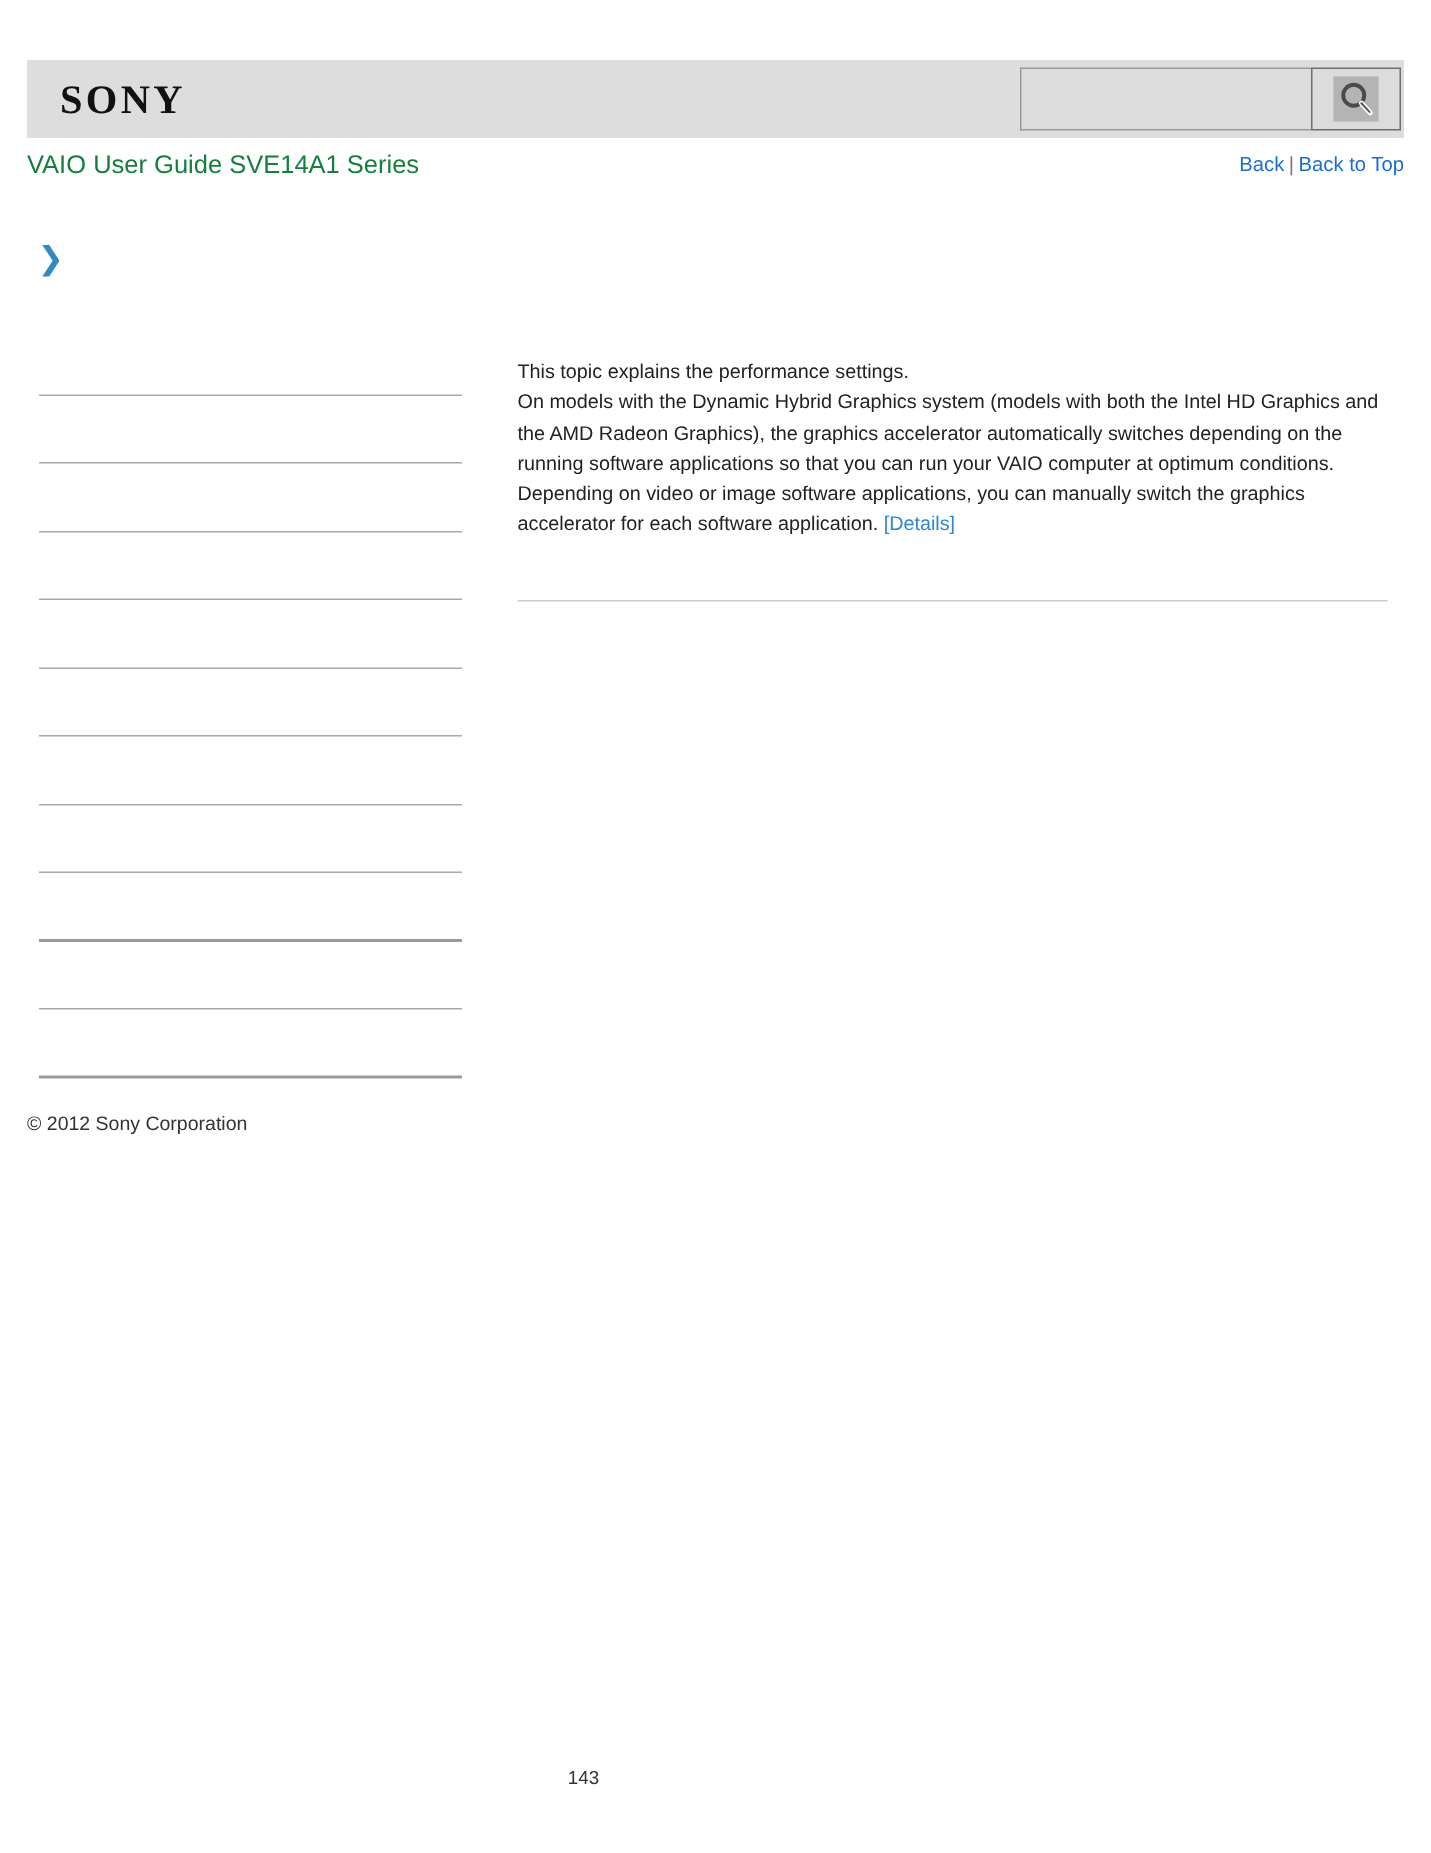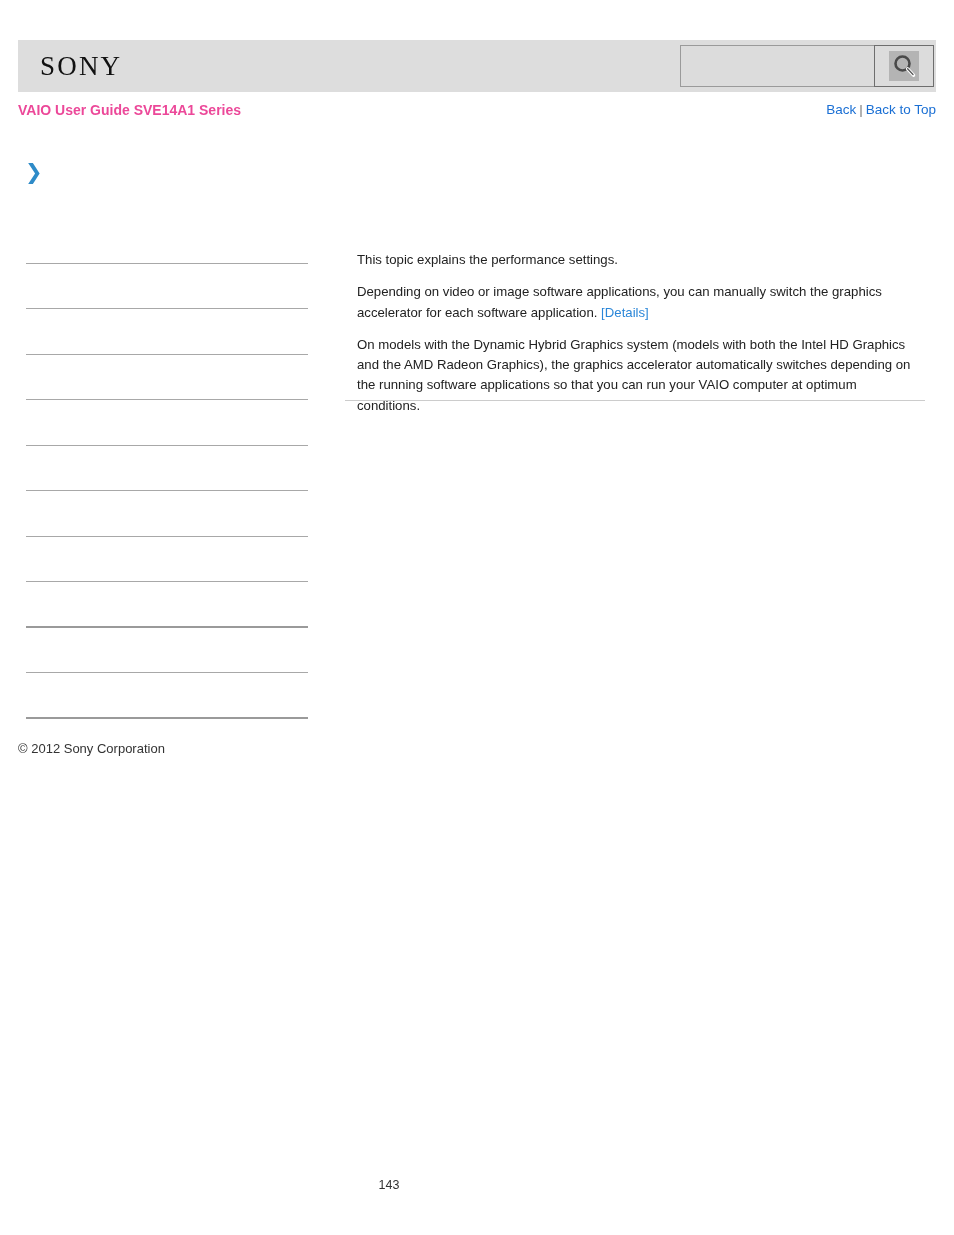--- a/index.html
+++ b/index.html
@@ -25,21 +25,21 @@
     top: 40px;
     width: 918px;
     height: 52px;
     background: #dddddd;
   }
   .sony-logo {
     position: absolute;
     left: 22px;
     top: 11px;
     font-family: "Liberation Serif", serif;
-    font-weight: normal;
+    font-weight: bold;
     font-size: 27px;
     letter-spacing: 2.2px;
     color: #111111;
     line-height: 30px;
     user-select: none;
   }
   .search-wrap {
     position: absolute;
     right: 2px;
     top: 5px;
@@ -82,25 +82,24 @@
     position: absolute;
     left: 18px;
     top: 100px;
     width: 918px;
     height: 22px;
   }
   .guide-title {
     position: absolute;
     left: 0;
     top: 0;
-    font-size: 14px;
-    color: #ec4899;
+    font-size: 17px;
+    color: #15803d;
     line-height: 20px;
     white-space: nowrap;
-    font-weight: bold;
   }
   .nav-links {
     position: absolute;
     right: 0;
     top: 0;
     font-size: 13.5px;
     line-height: 20px;
     white-space: nowrap;
     text-align: right;
   }
@@ -168,21 +167,21 @@
   }
 
   
   .content {
     position: absolute;
     left: 345px;
     top: 238px;
     width: 580px;
   }
   .content p {
-    margin: 12px;
+    margin: 0;
     font-size: 13.2px;
     line-height: 20.3px;
     color: #222222;
   }
   .content a {
     color: #2a86d8;
     text-decoration: none;
   }
   .content-rule {
     position: absolute;
@@ -246,18 +245,18 @@
   <a class="nav-item" href="#"></a>
   <a class="nav-item thick" href="#"></a>
   <a class="nav-item" href="#"></a>
   <a class="nav-item thick" href="#"></a>
 </div>
 
 <div class="copyright">© 2012 Sony Corporation</div>
 
 <div class="content">
   <p>This topic explains the performance settings.</p>
+  <p>On models with the Dynamic Hybrid Graphics system (models with both the Intel HD Graphics and the AMD Radeon Graphics), the graphics accelerator automatically switches depending on the running software applications so that you can run your VAIO computer at optimum conditions.</p>
   <p><span>Depending on video or image software applications, you can manually switch the graphics accelerator for each software application. </span><a href="#">[Details]</a></p>
-  <p>On models with the Dynamic Hybrid Graphics system (models with both the Intel HD Graphics and the AMD Radeon Graphics), the graphics accelerator automatically switches depending on the running software applications so that you can run your VAIO computer at optimum conditions.</p>
 </div>
 <div class="content-rule"></div>
 
 <div class="page-number">143</div>
 
 </body></html>

